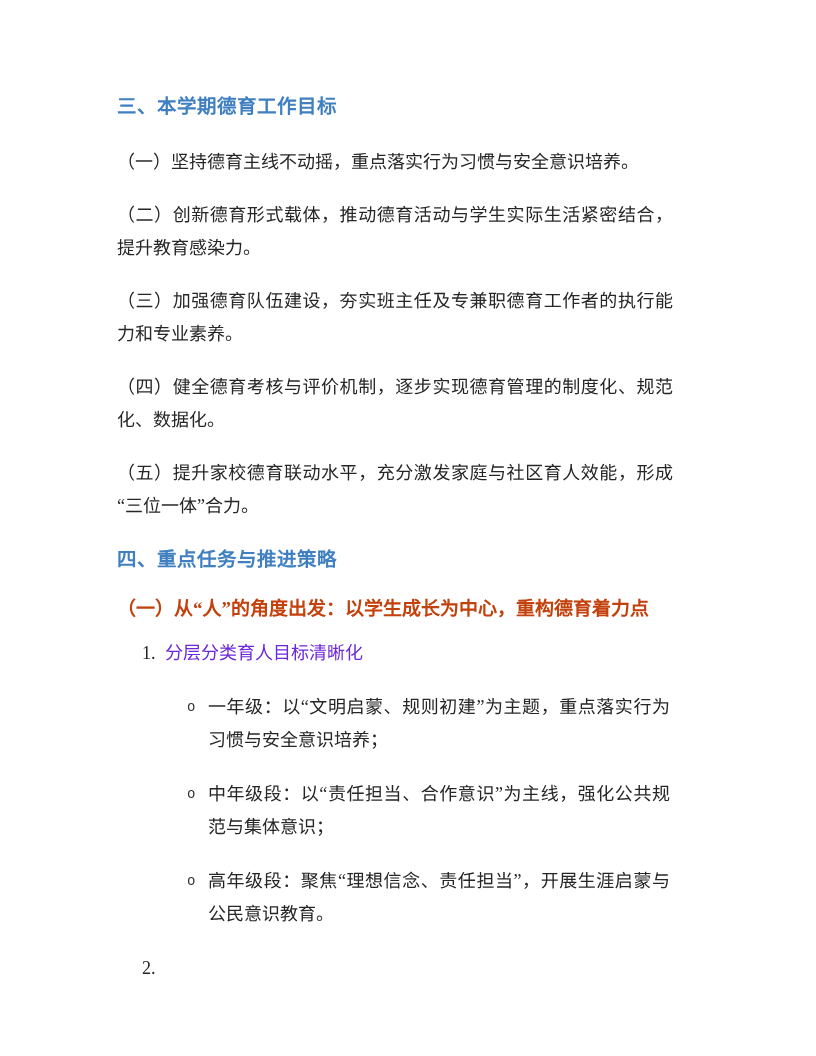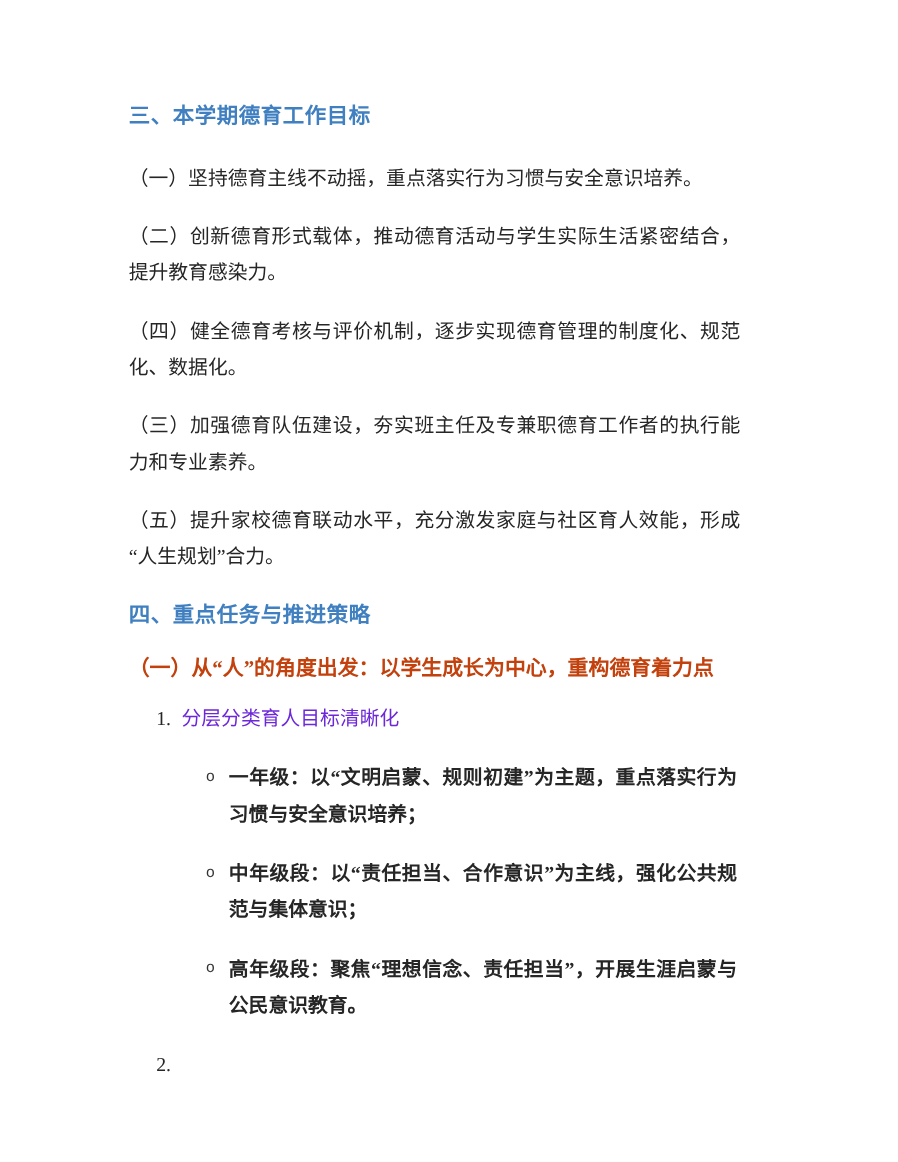--- a/index.html
+++ b/index.html
@@ -80,43 +80,42 @@
     flex: 0 0 21px;
     width: 21px;
     font-family: "Liberation Mono", "DejaVu Sans Mono", monospace;
     font-size: 14px;
     line-height: 33px;
     color: #333333;
   }
   .bullet-item .bullet-text {
     width: 462px;
     text-align: justify;
-    font-weight: bold;
   }
   .bullets-group {
     margin-top: 21px;
   }
 </style>
 </head>
 <body>
 
 <div class="page">
   <div class="content">
 
     <div class="h2">三、本学期德育工作目标</div>
 
     <div class="para">（一）坚持德育主线不动摇，重点落实行为习惯与安全意识培养。</div>
 
     <div class="para">（二）创新德育形式载体，推动德育活动与学生实际生活紧密结合，提升教育感染力。</div>
 
+    <div class="para">（三）加强德育队伍建设，夯实班主任及专兼职德育工作者的执行能力和专业素养。</div>
+
     <div class="para">（四）健全德育考核与评价机制，逐步实现德育管理的制度化、规范化、数据化。</div>
 
-    <div class="para">（三）加强德育队伍建设，夯实班主任及专兼职德育工作者的执行能力和专业素养。</div>
-
-    <div class="para">（五）提升家校德育联动水平，充分激发家庭与社区育人效能，形成“人生规划”合力。</div>
+    <div class="para">（五）提升家校德育联动水平，充分激发家庭与社区育人效能，形成“三位一体”合力。</div>
 
     <div class="h2 section4">四、重点任务与推进策略</div>
 
     <div class="h3">（一）从“人”的角度出发：以学生成长为中心，重构德育着力点</div>
 
     <div class="num-item">
       <span class="num">1.</span>
       <span class="num-title">分层分类育人目标清晰化</span>
     </div>
 

